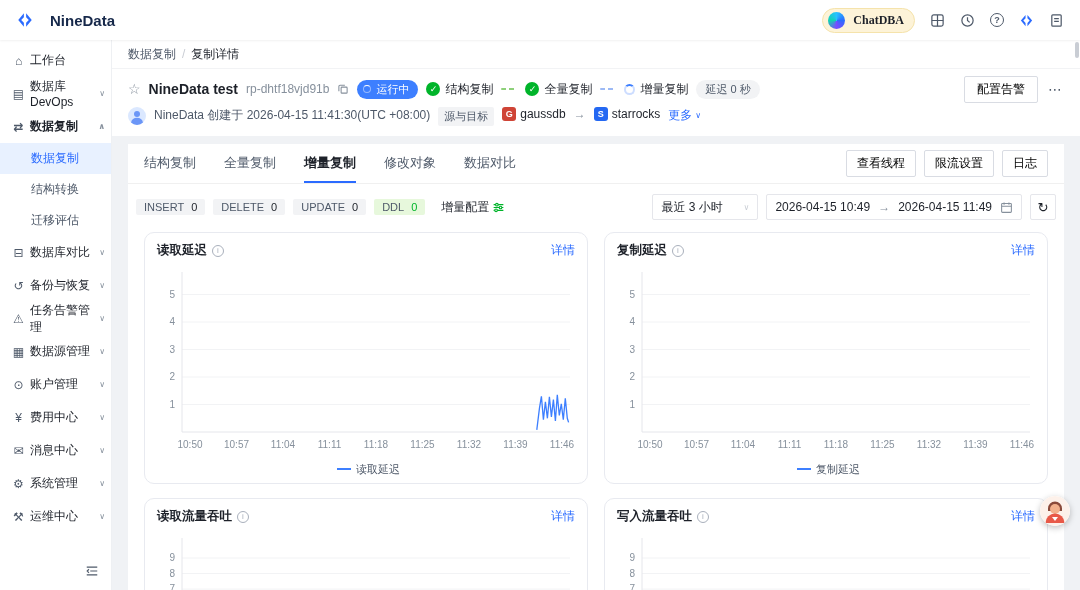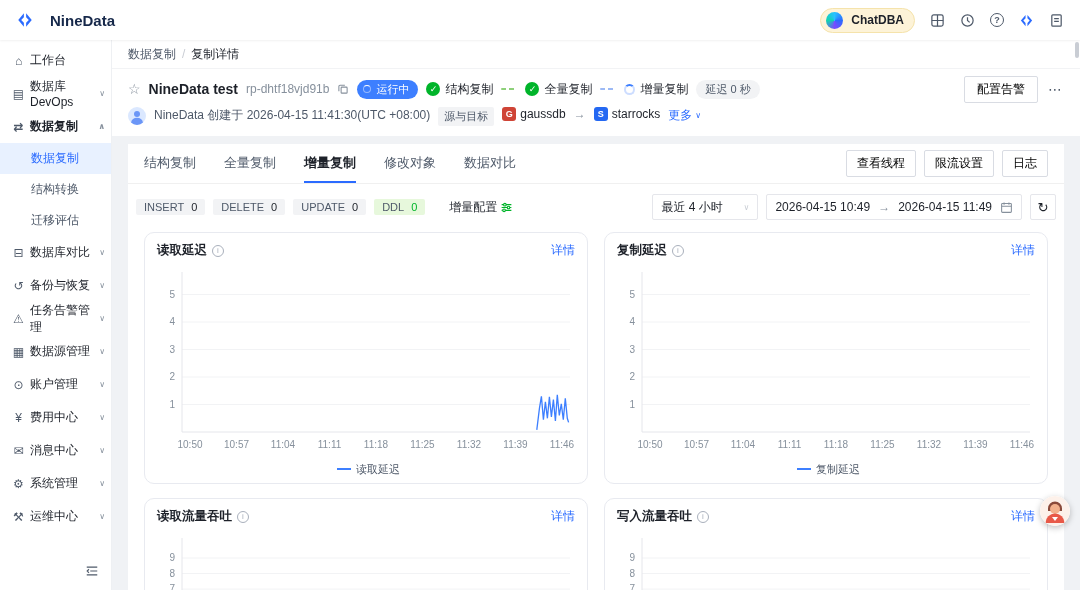--- a/index.html
+++ b/index.html
@@ -9,21 +9,21 @@
     font-size:12px; color:#1d2129; background:#f0f2f5; position:relative;
   }
   svg text { font-family:"Liberation Sans","DejaVu Sans",sans-serif; }
 
   
   .hdr { position:absolute; top:0; left:0; right:0; height:40px; background:#fff;
          display:flex; align-items:center; padding:0 16px; z-index:10;
          box-shadow:0 1px 2px rgba(0,0,0,.06); }
   .logo { display:flex; align-items:center; gap:16px; font-weight:700; font-size:15px; color:#16284a; }
   .hdr-right { margin-left:auto; display:flex; align-items:center; gap:14px; }
-  .pill { display:flex; align-items:center; gap:8px; border-radius:16px; padding:3px 10px 3px 5px; cursor:pointer; }
+  .pill { display:flex; align-items:center; gap:8px; border-radius:16px; padding:3px 10px 3px 5px; cursor:pointer;font-family:Liberation Serif, serif; }
   .chatdba { background:#fdf3d8; border:1px solid #f5e3ab; font-weight:700; color:#1d2129; }
   .chatdba-ic { width:17px; height:17px; border-radius:50%;
     background:conic-gradient(#27c2ff,#2b6bff,#7a4bff,#12d2b0,#27c2ff); }
   .workspace { background:#ffece8; color:#ef4a45; }
   .ws-ic { width:15px; height:15px; border-radius:50%;
     background:conic-gradient(#ffd000 0 25%, #ff5b4d 25% 50%, #2b6bff 50% 75%, #00c48c 75% 100%); }
   .hicon { width:16px; height:16px; display:flex; align-items:center; justify-content:center;
            color:#4e5969; cursor:pointer; }
   .help-circle { width:14px; height:14px; border:1.2px solid #4e5969; border-radius:50%;
                  font-size:9px; display:flex; align-items:center; justify-content:center; font-weight:700; }
@@ -85,21 +85,21 @@
   .tab.active { color:#1d2129; font-weight:700; border-bottom-color:#2b6bff; }
   .tab-actions { margin-left:auto; display:flex; gap:8px; }
   .btn { border:1px solid #d9dce3; background:#fff; border-radius:2px; padding:4px 10px; font-size:12px; cursor:pointer; }
 
   .stats-row { display:flex; align-items:center; gap:8px; padding:10px 8px 4px; }
   .stat { background:#f2f3f5; border-radius:2px; padding:2px 8px; font-size:11px; color:#4e5969;
           display:flex; gap:7px; }
   .stat b { font-weight:400; color:#1d2129; }
   .stat.ddl { background:#e7f8dc; }
   .stat.ddl b { color:#00b42a; }
-  .inc-cfg { margin-left:16px; color:#1d2129; display:flex; align-items:center; gap:3px; cursor:pointer; }
+  .inc-cfg { margin-left:8px; color:#1d2129; display:flex; align-items:center; gap:3px; cursor:pointer; }
   .filters { margin-left:auto; display:flex; align-items:center; gap:8px; }
   .select { border:1px solid #e5e6eb; border-radius:2px; height:26px; display:flex; align-items:center;
             gap:16px; padding:0 8px; min-width:106px; cursor:pointer; background:#fff; }
   .select .chev { margin-left:auto; color:#c9cdd4; font-size:8px; }
   .dates { border:1px solid #e5e6eb; border-radius:2px; height:26px; display:flex; align-items:center;
            gap:8px; padding:0 8px; background:#fff; cursor:pointer; }
   .refresh { border:1px solid #e5e6eb; border-radius:2px; width:26px; height:26px; background:#fff;
              display:flex; align-items:center; justify-content:center; font-size:13px; color:#1d2129; cursor:pointer; }
 
   .charts { display:grid; grid-template-columns:1fr 1fr; gap:14px 16px; padding:8px 16px 16px; }
@@ -336,21 +336,21 @@
         <span>增量配置</span>
         <svg width="13" height="13" viewBox="0 0 16 16" fill="none" stroke="#00b42a" stroke-width="1.4">
           <path d="M2 4.5h12M2 8h12M2 11.5h12"></path>
           <circle cx="6" cy="4.5" r="1.6" fill="#fff"></circle>
             <circle cx="10.5" cy="8" r="1.6" fill="#fff"></circle>
             <circle cx="5" cy="11.5" r="1.6" fill="#fff"></circle>
         </svg>
       </span>
       <span class="filters">
         <span class="select">
-          <span>最近 4 小时</span>
+          <span>最近 3 小时</span>
           <span class="chev">∨</span>
         </span>
         <span class="dates">
           <span>2026-04-15 10:49</span>
           <span class="arrow">→</span>
           <span>2026-04-15 11:49</span>
           <svg width="13" height="13" viewBox="0 0 16 16" fill="none" stroke="#86909c" stroke-width="1.3">
             <rect x="2" y="3" width="12" height="11" rx="1"></rect>
               <path d="M2 6.5h12M5 1.8v2.8M11 1.8v2.8"></path>
           </svg>

